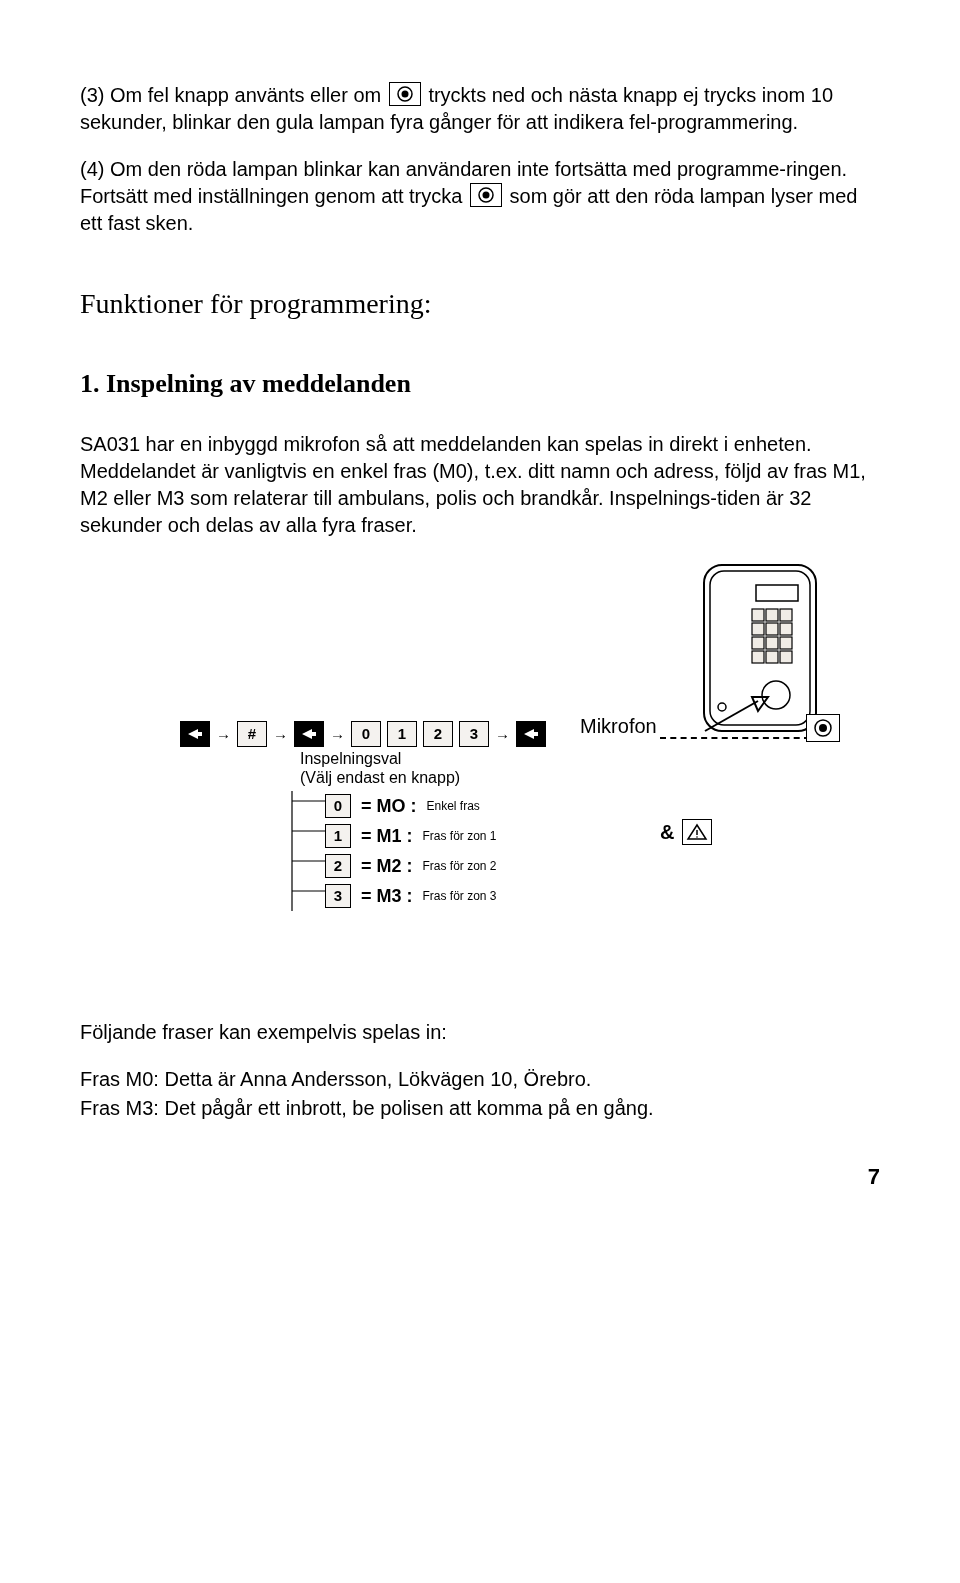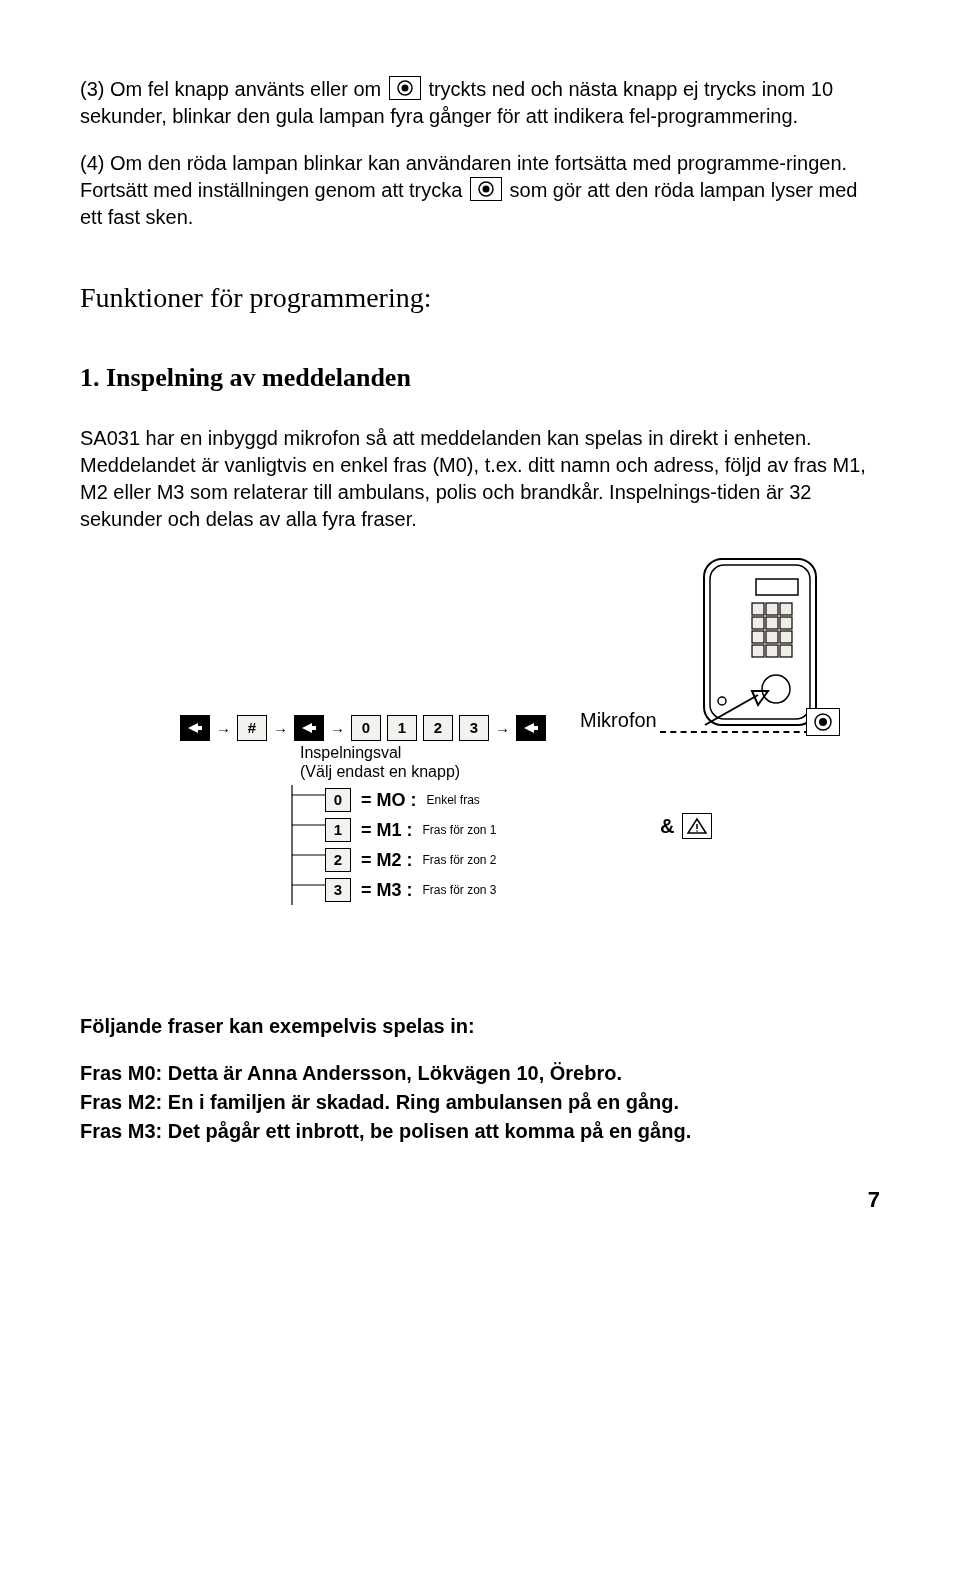--- a/index.html
+++ b/index.html
@@ -6,21 +6,21 @@
     margin: 0;
     padding: 70px 80px 40px 80px;
     font-family: Verdana, Geneva, sans-serif;
     font-size: 20px;
     line-height: 1.35;
     color: #000;
     background: #fff;
     width: 960px;
     box-sizing: border-box;
   }
-  p { margin: 6px 0 20px 0; }
+  p { margin: 12px 0 20px 0; }
   .inline-icon {
     display: inline-block;
     vertical-align: -4px;
     width: 30px;
     height: 22px;
     border: 1.5px solid #000;
     position: relative;
     margin: 0 2px;
   }
   .inline-icon svg { display:block; }
@@ -137,21 +137,20 @@
      display:inline-flex; align-items:center; justify-content:center;
      width: 28px; height:24px; border:1.5px solid #000; background:#fff;
   }
   .bracket {
     position:absolute;
     left: 210px;
     top: 232px;
   }
   .followup {
     margin-top: 80px;
-    font-weight: bold;
   }
   .phrases p { margin: 0 0 2px 0; }
   .page-num {
     text-align: right;
     font-weight: bold;
     font-size: 22px;
     margin-top: 40px;
   }
 </style>
 </head>
@@ -302,18 +301,17 @@
         </svg>
     </span>
   </div>
 
 </div>
 
 <div class="followup">
   <p>Följande fraser kan exempelvis spelas in:</p>
   <div class="phrases">
     <p>Fras M0: Detta är Anna Andersson, Lökvägen 10, Örebro.</p>
-    <p>Fras M2: En i familjen är skadad. Ring ambulansen på en gång.</p>
     <p>Fras M3: Det pågår ett inbrott, be polisen att komma på en gång.</p>
   </div>
 </div>
 
 <div class="page-num">7</div>
 
 </body></html>

